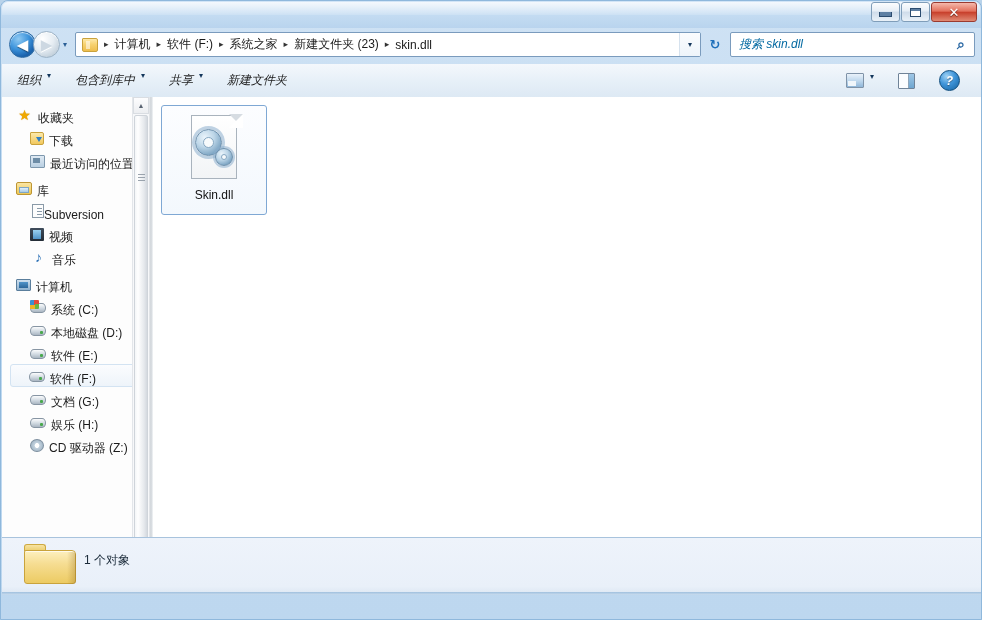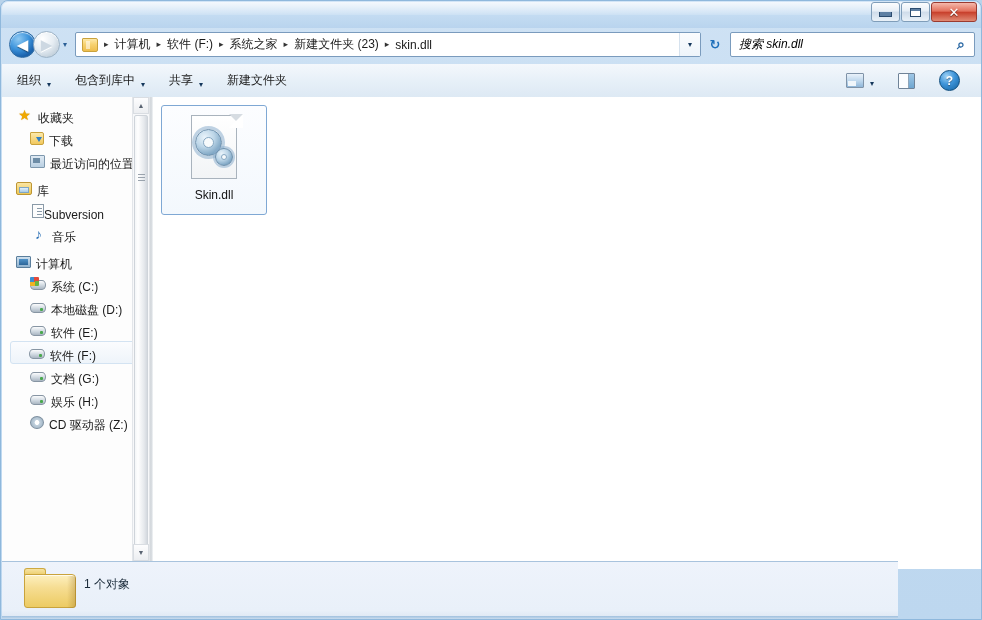--- a/index.html
+++ b/index.html
@@ -93,31 +93,31 @@
   .refresh{
     position:absolute;left:703px;top:5px;width:22px;height:23px;
     display:flex;align-items:center;justify-content:center;
     color:#1d6fba;font-size:13px;font-weight:bold;
   }
   .searchbox{
     position:absolute;left:729px;top:4px;width:245px;height:25px;
     box-sizing:border-box;border:1px solid #7a9bbd;border-radius:2px;
     background:#fff;display:flex;align-items:center;
   }
-  .searchtext{flex:1;padding-left:8px;font-style:italic;color:#000000;font-size:12px;}
+  .searchtext{flex:1;padding-left:8px;font-style:italic;color:#0369a1;font-size:12px;}
   .searchicon{width:26px;text-align:center;color:#2c6aa5;font-size:14px;font-weight:bold;}
 
   
   .toolbar{
     position:absolute;left:1px;top:63px;width:979px;height:33px;
     background:linear-gradient(to bottom,#f4f8fc 0%,#e7f0f8 50%,#dde9f4 100%);
     border-bottom:1px solid #b5cde2;
     display:flex;align-items:center;
   }
-  .tbitem{display:flex;align-items:flex-end;padding:4px 9px;margin-left:6px;color:#1b1b1b;font-size:12px;white-space:nowrap;}
+  .tbitem{display:flex;align-items:flex-start;padding:4px 9px;margin-left:6px;color:#1b1b1b;font-size:12px;white-space:nowrap;font-style:italic;}
   .tbitem .chev{margin-left:6px;}
   .tbright{margin-left:auto;display:flex;align-items:center;padding-right:12px;}
   .viewicon{
     width:18px;height:15px;box-sizing:border-box;border:1px solid #7f93a8;
     background:linear-gradient(to bottom,#eaf2fa 0%,#bcd6ec 55%,#8fb6d8 100%);
     position:relative;border-radius:1px;
   }
   .viewicon:after{content:"";position:absolute;left:1px;bottom:1px;width:8px;height:5px;background:#f0f6fb;}
   .ppane{
     width:17px;height:16px;box-sizing:border-box;border:1px solid #6f8398;background:#fff;
@@ -225,21 +225,21 @@
   .gear.big:after{content:"";position:absolute;left:7px;top:7px;width:11px;height:11px;border-radius:50%;
     background:#f7fafc;border:1px solid #87a8c2;box-sizing:border-box;}
   .gear.small{left:29px;top:33px;width:18px;height:18px;
     box-shadow:0 0 0 2px rgba(140,175,205,.55);}
   .gear.small:after{content:"";position:absolute;left:5px;top:5px;width:6px;height:6px;border-radius:50%;
     background:#f7fafc;border:1px solid #87a8c2;box-sizing:border-box;}
   .filename{margin-top:7px;font-size:12px;color:#111;}
 
   
   .statusbar{
-    position:absolute;left:1px;top:560px;width:896px;height:57px;
+    position:absolute;left:1px;top:536px;width:979px;height:57px;
     background:linear-gradient(to bottom,#eef3fb 0%,#e9f0f9 85%,#dbe6f2 100%);
     border-top:1px solid #a8c3dd;
   }
   .statusbar .hairline{position:absolute;left:0;bottom:0;width:100%;height:3px;background:linear-gradient(to bottom,#9fc0de,#cadcee);}
   .bigfolder{
     position:absolute;left:22px;top:6px;width:52px;height:40px;
   }
   .bigfolder .tab{
     position:absolute;left:0;top:0;width:22px;height:7px;border-radius:3px 3px 0 0;
     background:linear-gradient(to bottom,#f7e3a2,#eccd6b);border:1px solid #cda941;border-bottom:none;box-sizing:border-box;
@@ -369,20 +369,24 @@
       <div class="navgroup">
         <div class="navrow">
           <span class="nicon i-lib"></span>
           <span class="navlabel">库</span>
         </div>
         <div class="navrow child">
           <span class="nicon i-doc"></span>
           <span class="navlabel">Subversion</span>
         </div>
         <div class="navrow child">
+          <span class="nicon i-vid"></span>
+          <span class="navlabel">视频</span>
+        </div>
+        <div class="navrow child">
           <span class="nicon i-mus">♪</span>
           <span class="navlabel">音乐</span>
         </div>
       </div>
 
       <div class="navgroup">
         <div class="navrow">
           <span class="nicon i-pc"></span>
           <span class="navlabel">计算机</span>
         </div>

